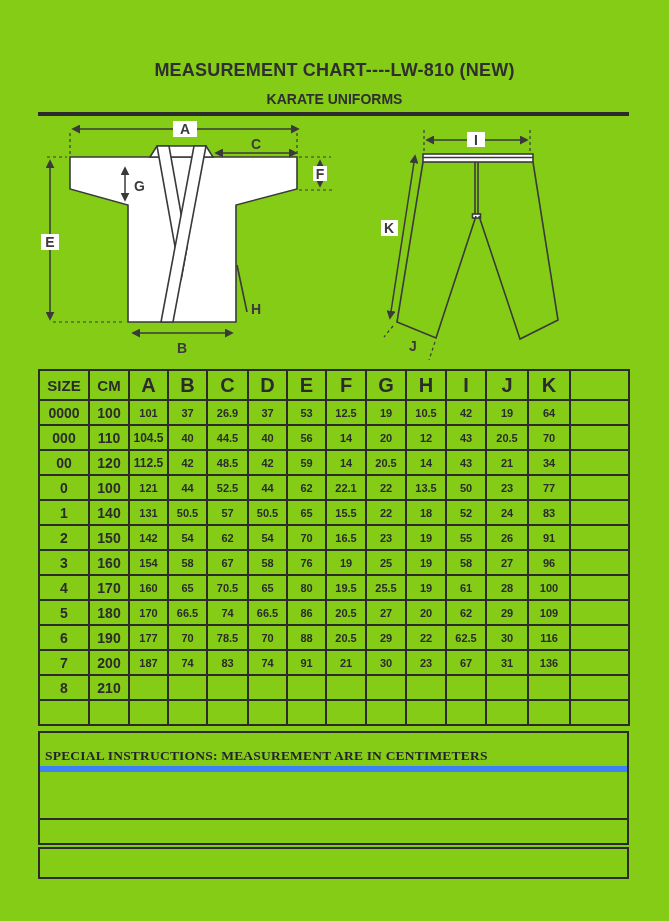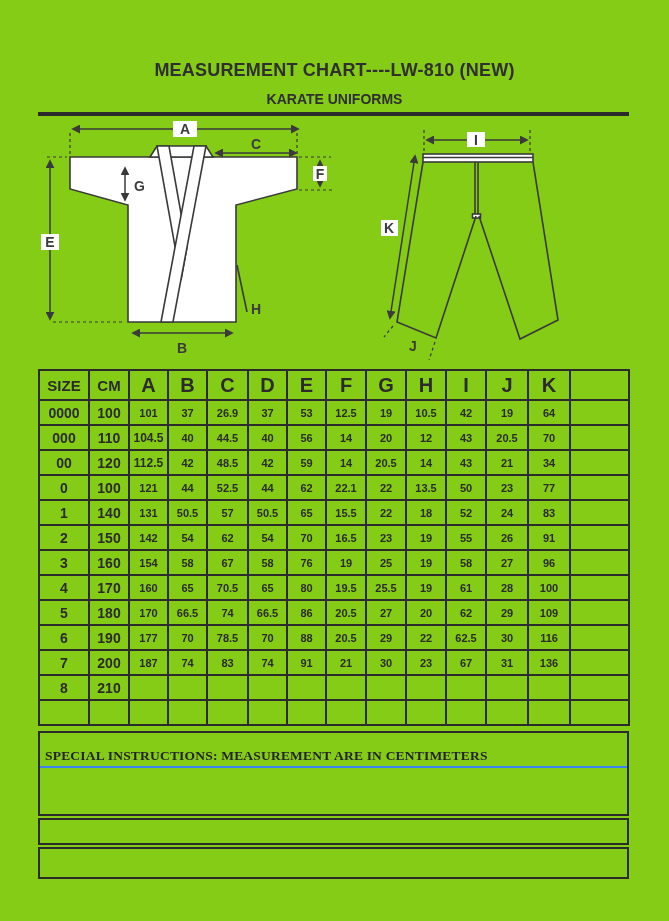--- a/index.html
+++ b/index.html
@@ -34,21 +34,21 @@
   .hdr-letter{font-size:20px;font-weight:bold;}
   .cell-size{font-size:14px;font-weight:bold;margin-top:8px;}
   .cell-data{font-size:11px;font-weight:bold;}
   .cell-data.small{font-size:12px;}
 
   .special-box{
     position:absolute;top:731px;left:38px;width:591px;box-sizing:border-box;
     border:2px solid #2b2b2b;
   }
   .special-row1{
-    height:33px;border-bottom:2px solid #3b82f6;position:relative;
+    height:33px;border-bottom:6px solid #3b82f6;position:relative;
   }
   .special-text{
     position:absolute;bottom:2px;left:5px;
     font-family:"Liberation Serif", serif;font-weight:bold;font-size:13.5px;
     color:#23232e;letter-spacing:0.2px;
   }
   .special-row2{height:46px;}
   .empty-box-a{
     position:absolute;top:818px;left:38px;width:591px;height:27px;
     box-sizing:border-box;border:2px solid #2b2b2b;

